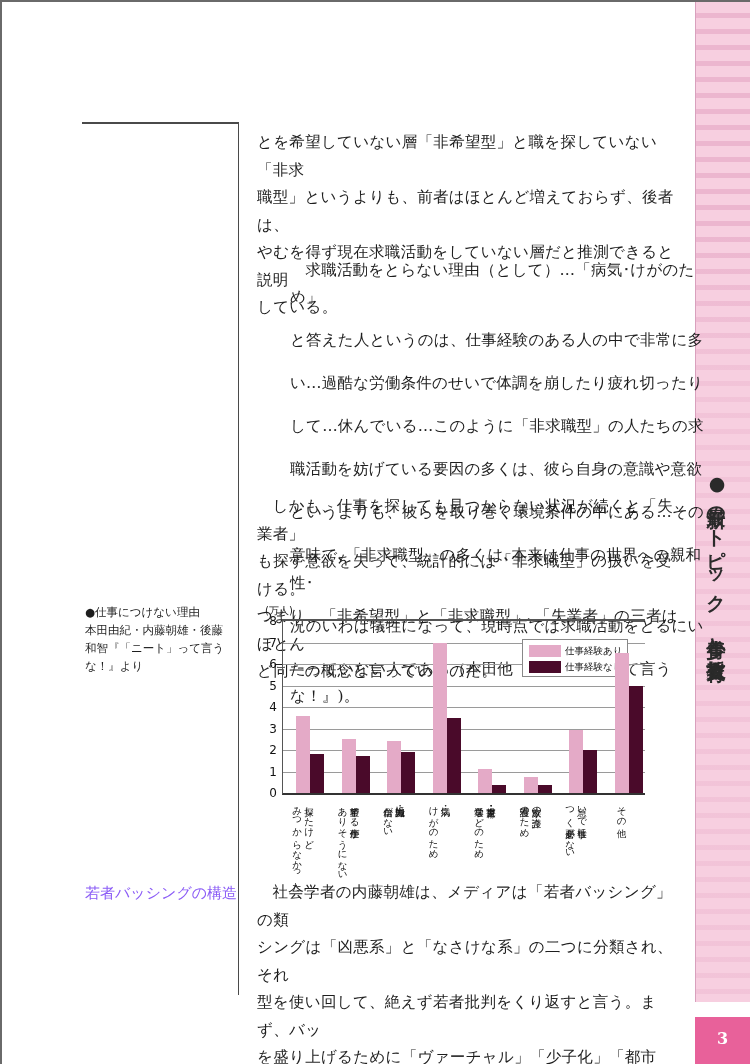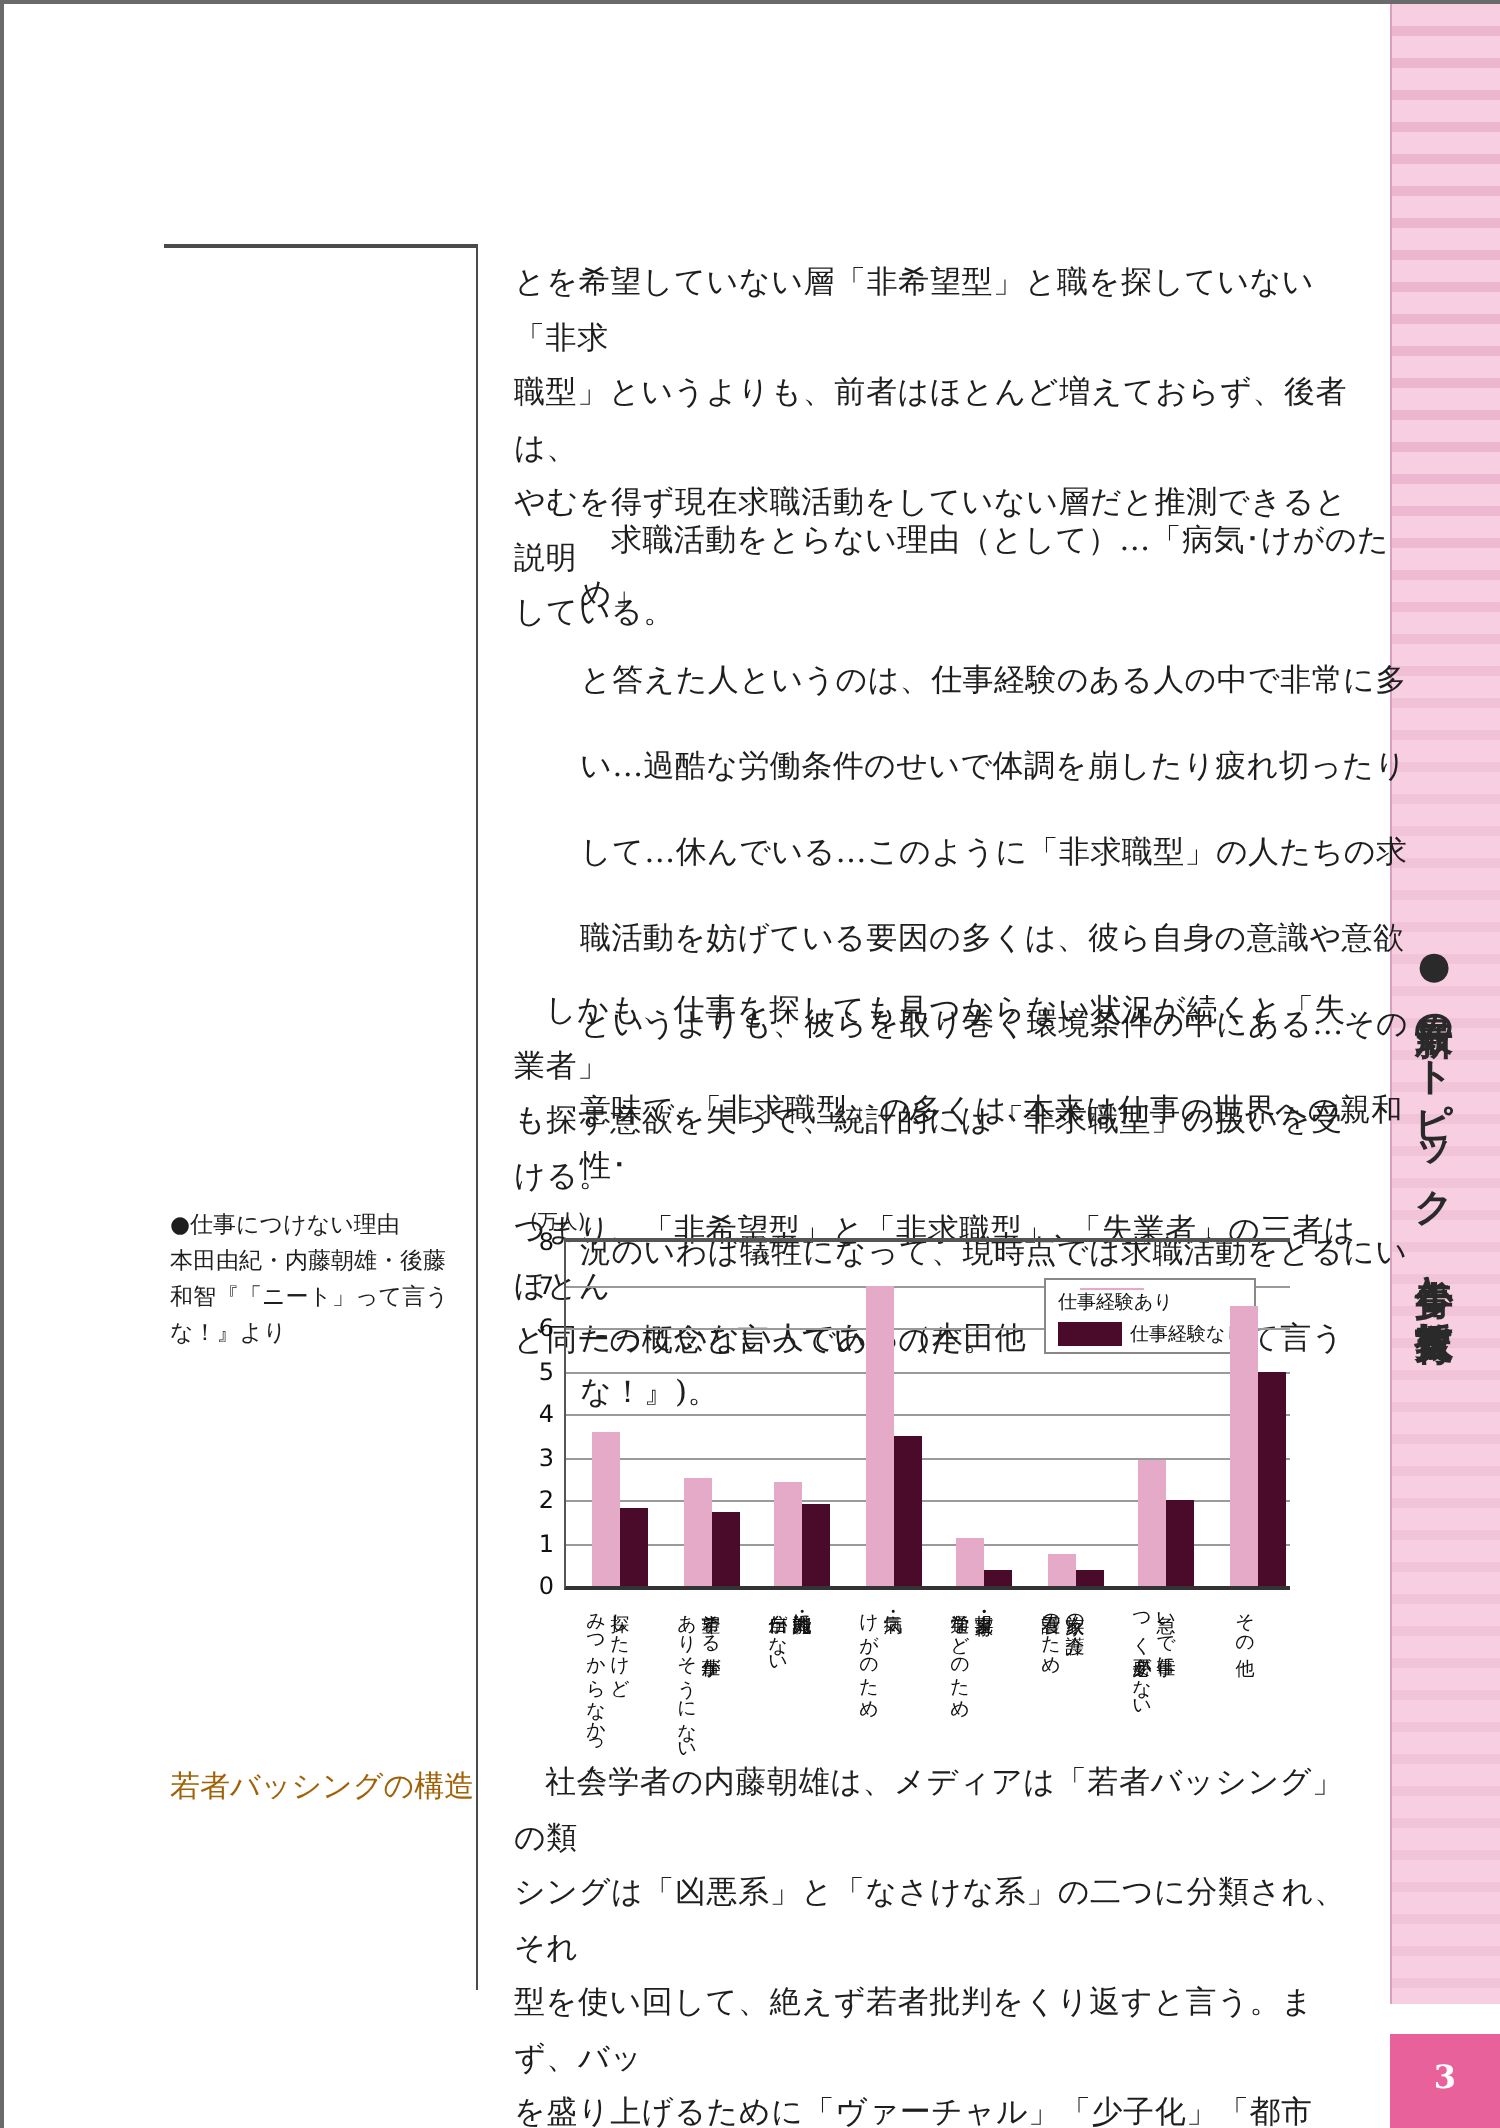--- a/index.html
+++ b/index.html
@@ -60,21 +60,21 @@
   }
   .indent { text-indent: 1em; }
   .side-note {
     position: absolute; left: 85px; top: 603px; width: 150px;
     font-family: "DejaVu Sans", "Liberation Sans", sans-serif;
     font-size: 11.5px; line-height: 18px; color: #1e1e1e;
   }
   .side-heading {
     position: absolute; left: 85px; top: 884px;
     font-family: "DejaVu Sans", "Liberation Sans", sans-serif;
-    font-size: 15px; color: #a16207; white-space: nowrap;
+    font-size: 15px; color: #8b5cf6; white-space: nowrap;
   }
   
   .chart { position: absolute; left: 255px; top: 604px; width: 400px; height: 270px; }
   .chart-unit {
     position: absolute; left: 10px; top: 0px;
     font-family: "DejaVu Sans", sans-serif; font-size: 10px; color: #222;
   }
   .plot {
     position: absolute; left: 27px; top: 15px; width: 363px; height: 176px;
     border-left: 1px solid #555; border-top: 2px solid #555; border-bottom: 2px solid #333;
@@ -172,21 +172,21 @@
     </div>
   <div class="plot" id="plot">
       <div class="gridline" style="top: 21.5px;"></div>
       <div class="gridline" style="top: 43px;"></div>
       <div class="gridline" style="top: 64.5px;"></div>
       <div class="gridline" style="top: 86px;"></div>
       <div class="gridline" style="top: 107.5px;"></div>
       <div class="gridline" style="top: 129px;"></div>
       <div class="gridline" style="top: 150.5px;"></div>
     <div class="legend">
-      <div class="legend-item" style="top:4px;flex-direction:column;">
+      <div class="legend-item" style="top:4px;">
         <div class="legend-swatch" style="background:#e4aac7;"></div>
         <span class="legend-label">仕事経験あり</span>
       </div>
       <div class="legend-item" style="top:20px;">
         <div class="legend-swatch" style="background:#4a0a2a;"></div>
         <span class="legend-label">仕事経験なし</span>
       </div>
     </div>
   <div class="bar pink" style="left: 13px; height: 77.4px; background: rgb(228, 170, 199);"></div>
       <div class="bar dark" style="left: 27px; height: 38.7px; background: rgb(74, 10, 42);"></div>

